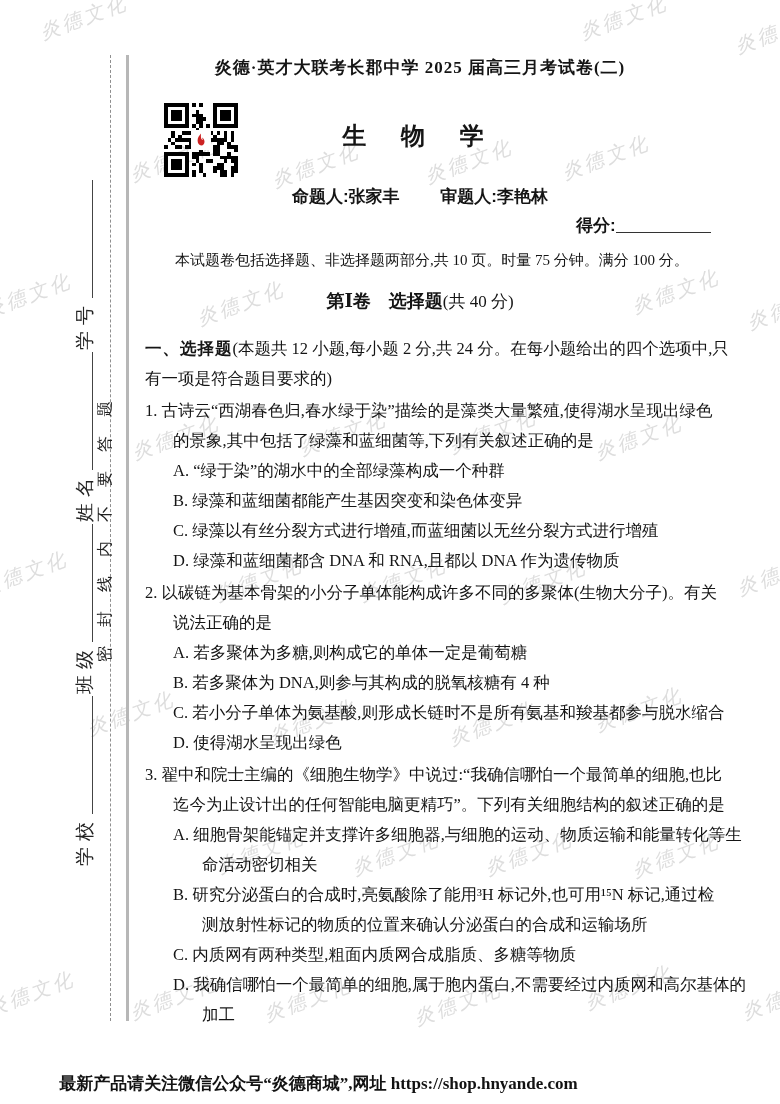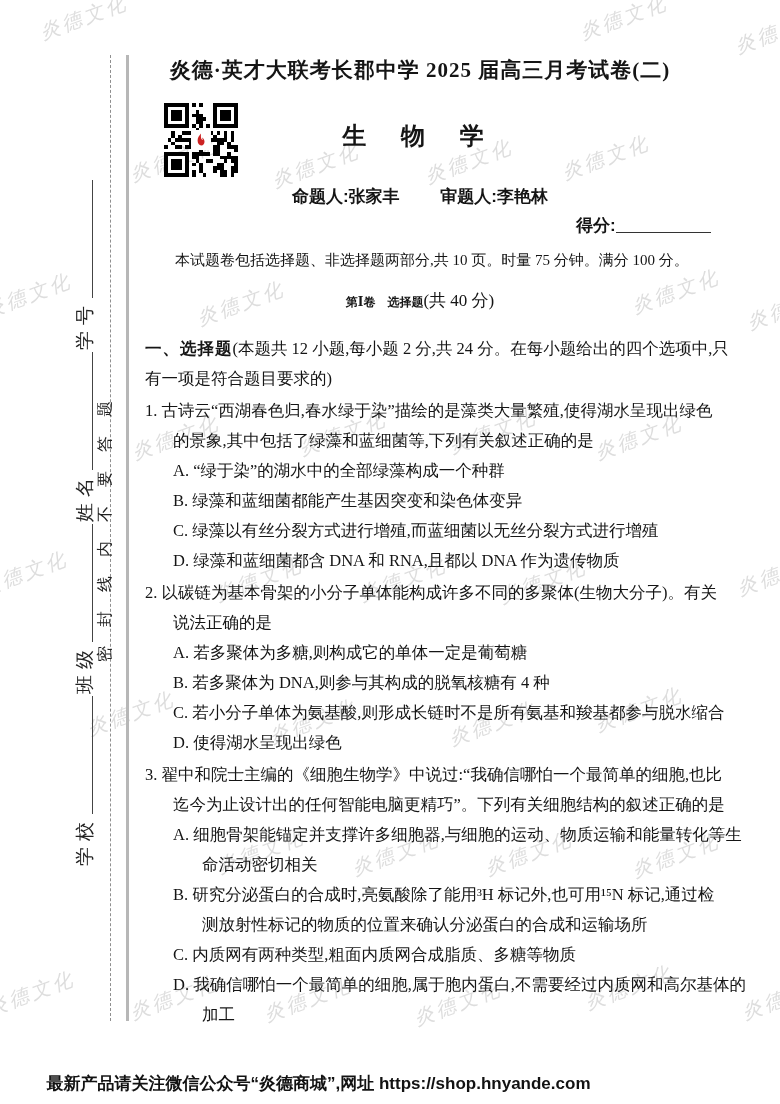--- a/index.html
+++ b/index.html
@@ -18,45 +18,45 @@
   
   .seal-dashed{position:absolute;left:110px;top:55px;height:966px;width:0;border-left:1px dashed #8f8f8f;}
   .seal-solid{position:absolute;left:126px;top:55px;height:966px;width:3px;background:#b7b7b7;}
   .rot{position:absolute;transform:rotate(-90deg);transform-origin:0 0;white-space:nowrap;}
   .fields{left:72px;top:866px;width:662px;font-size:19px;color:#222;}
   .fields .blank{display:inline-block;width:118px;border-bottom:1px solid #444;height:19px;vertical-align:-2px;margin:0 2px;}
   .fields .flabel{letter-spacing:6px;}
   .sealtext{left:95px;top:662px;width:292px;font-size:16px;letter-spacing:19px;color:#222;}
   
   .hcenter{position:absolute;left:85px;width:670px;text-align:center;}
-  .title{top:56px;font-size:21px;font-weight:bold;letter-spacing:1px;}
+  .title{top:56px;font-size:17px;font-weight:bold;letter-spacing:1px;}
   .subject{top:120px;font-size:24px;font-weight:bold;letter-spacing:14px;font-family:Liberation Sans, sans-serif;}
   .persons{top:185px;font-size:17px;font-weight:bold;font-family:"Liberation Sans","DejaVu Sans",sans-serif;}
   .persons span{margin:0 18px;}
   .score{position:absolute;left:576px;top:214px;font-size:17px;font-weight:bold;font-family:"Liberation Sans","DejaVu Sans",sans-serif;}
   .score .sblank{display:inline-block;width:95px;border-bottom:1px solid #333;height:17px;vertical-align:-2px;}
   
   .qr{position:absolute;left:164px;top:102px;width:74px;height:76px;}
   .qr svg{display:block;}
   .flame{position:absolute;left:27px;top:28px;width:20px;height:20px;background:#fff;display:flex;align-items:center;justify-content:center;}
   
   .intro{position:absolute;left:145px;top:251px;width:620px;font-size:15px;text-indent:2em;}
   .section-title{top:289px;font-size:17px;}
-  .section-title b{font-size:12px;font-weight:bold;}
+  .section-title b{font-size:18px;font-weight:bold;}
   .flow{position:absolute;left:145px;top:334px;width:624px;font-size:16.5px;line-height:30px;}
   .line{white-space:nowrap;}
   .ind0{padding-left:0;}
   .ind1{padding-left:28px;}
   .ind2{padding-left:57px;}
   .q{margin-top:2px;}
   .instr b{letter-spacing:1px;}
   
   .page-footer{position:absolute;left:145px;top:1041px;width:550px;text-align:center;font-size:14px;color:#222;}
   .promo{position:absolute;left:0;top:1072px;width:637px;text-align:center;font-size:17px;font-weight:bold;
-         font-family:Liberation Sans, sans-serif;color:#121212;}
+         font-family:Liberation Serif, serif;color:#121212;}
 </style>
 </head>
 <body>
 
 <div class="page">
 
   <div id="watermarks">
       <div class="wm" style="left: 38px; top: 4px; color: rgb(195, 195, 195);">炎德文化</div>
       <div class="wm" style="left: 578px; top: 4px; color: rgb(195, 195, 195);">炎德文化</div>
       <div class="wm" style="left: 733px; top: 18px; color: rgb(195, 195, 195);">炎德文化</div>

